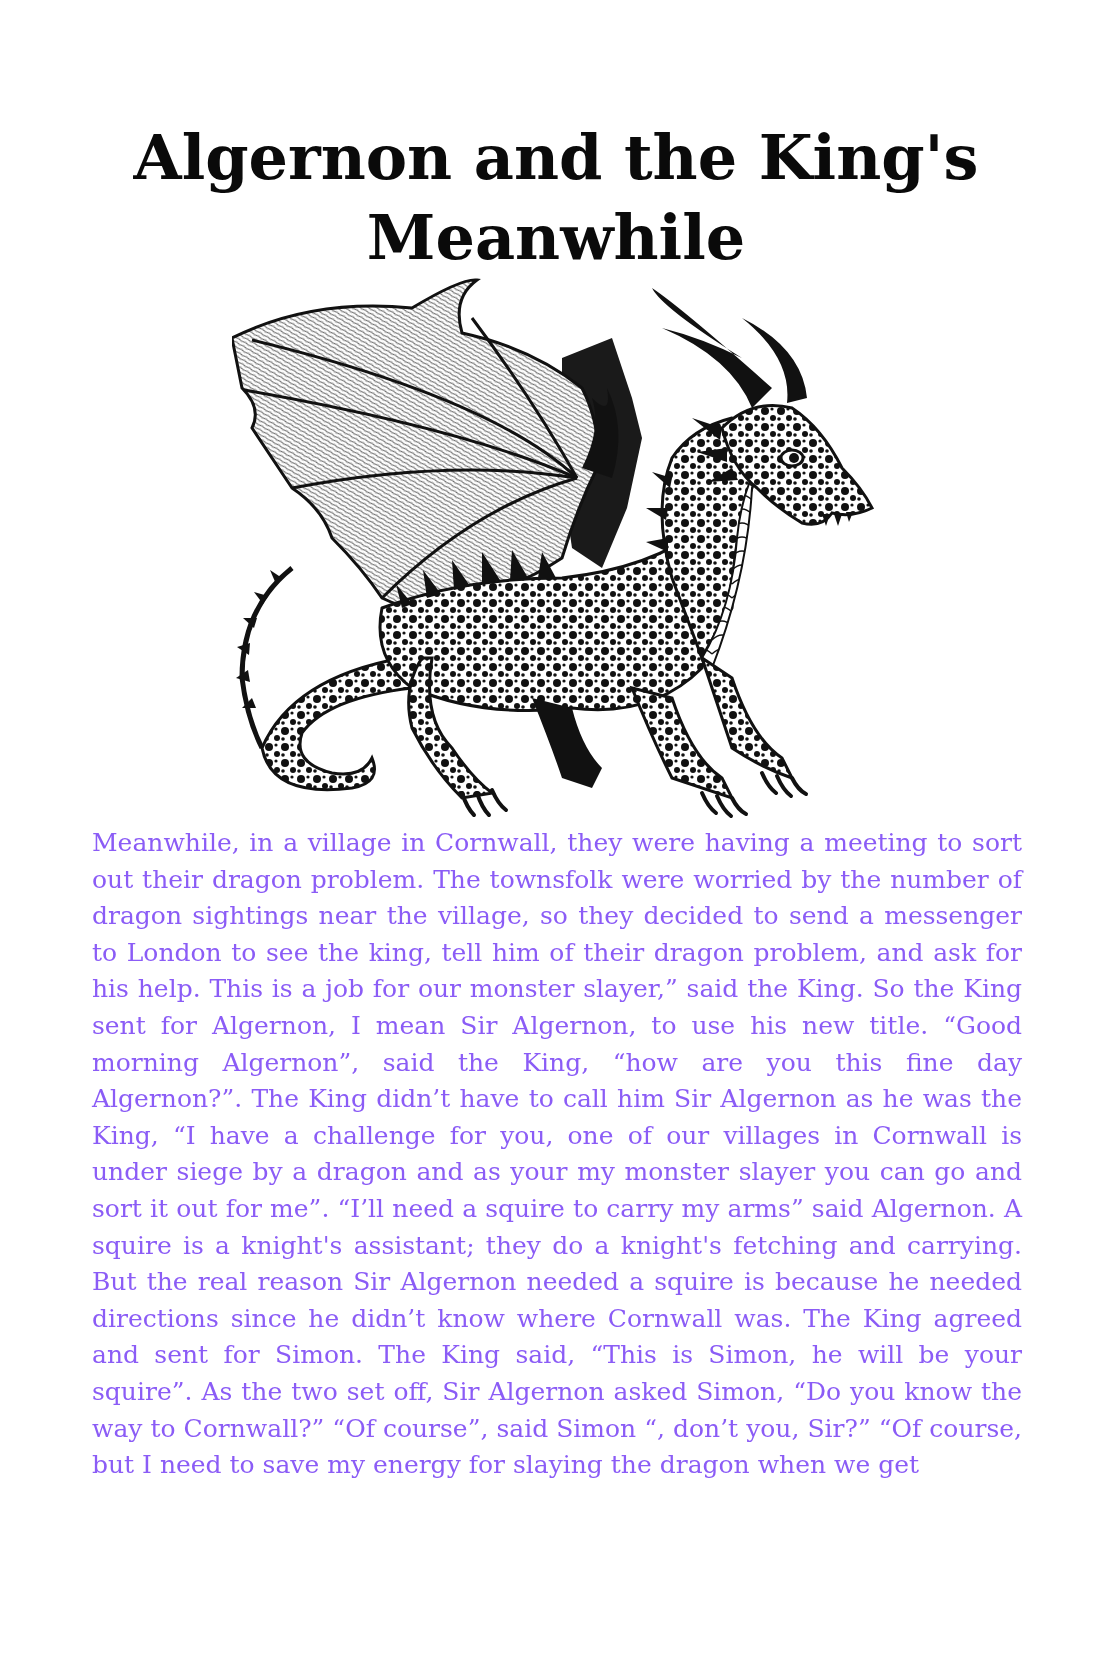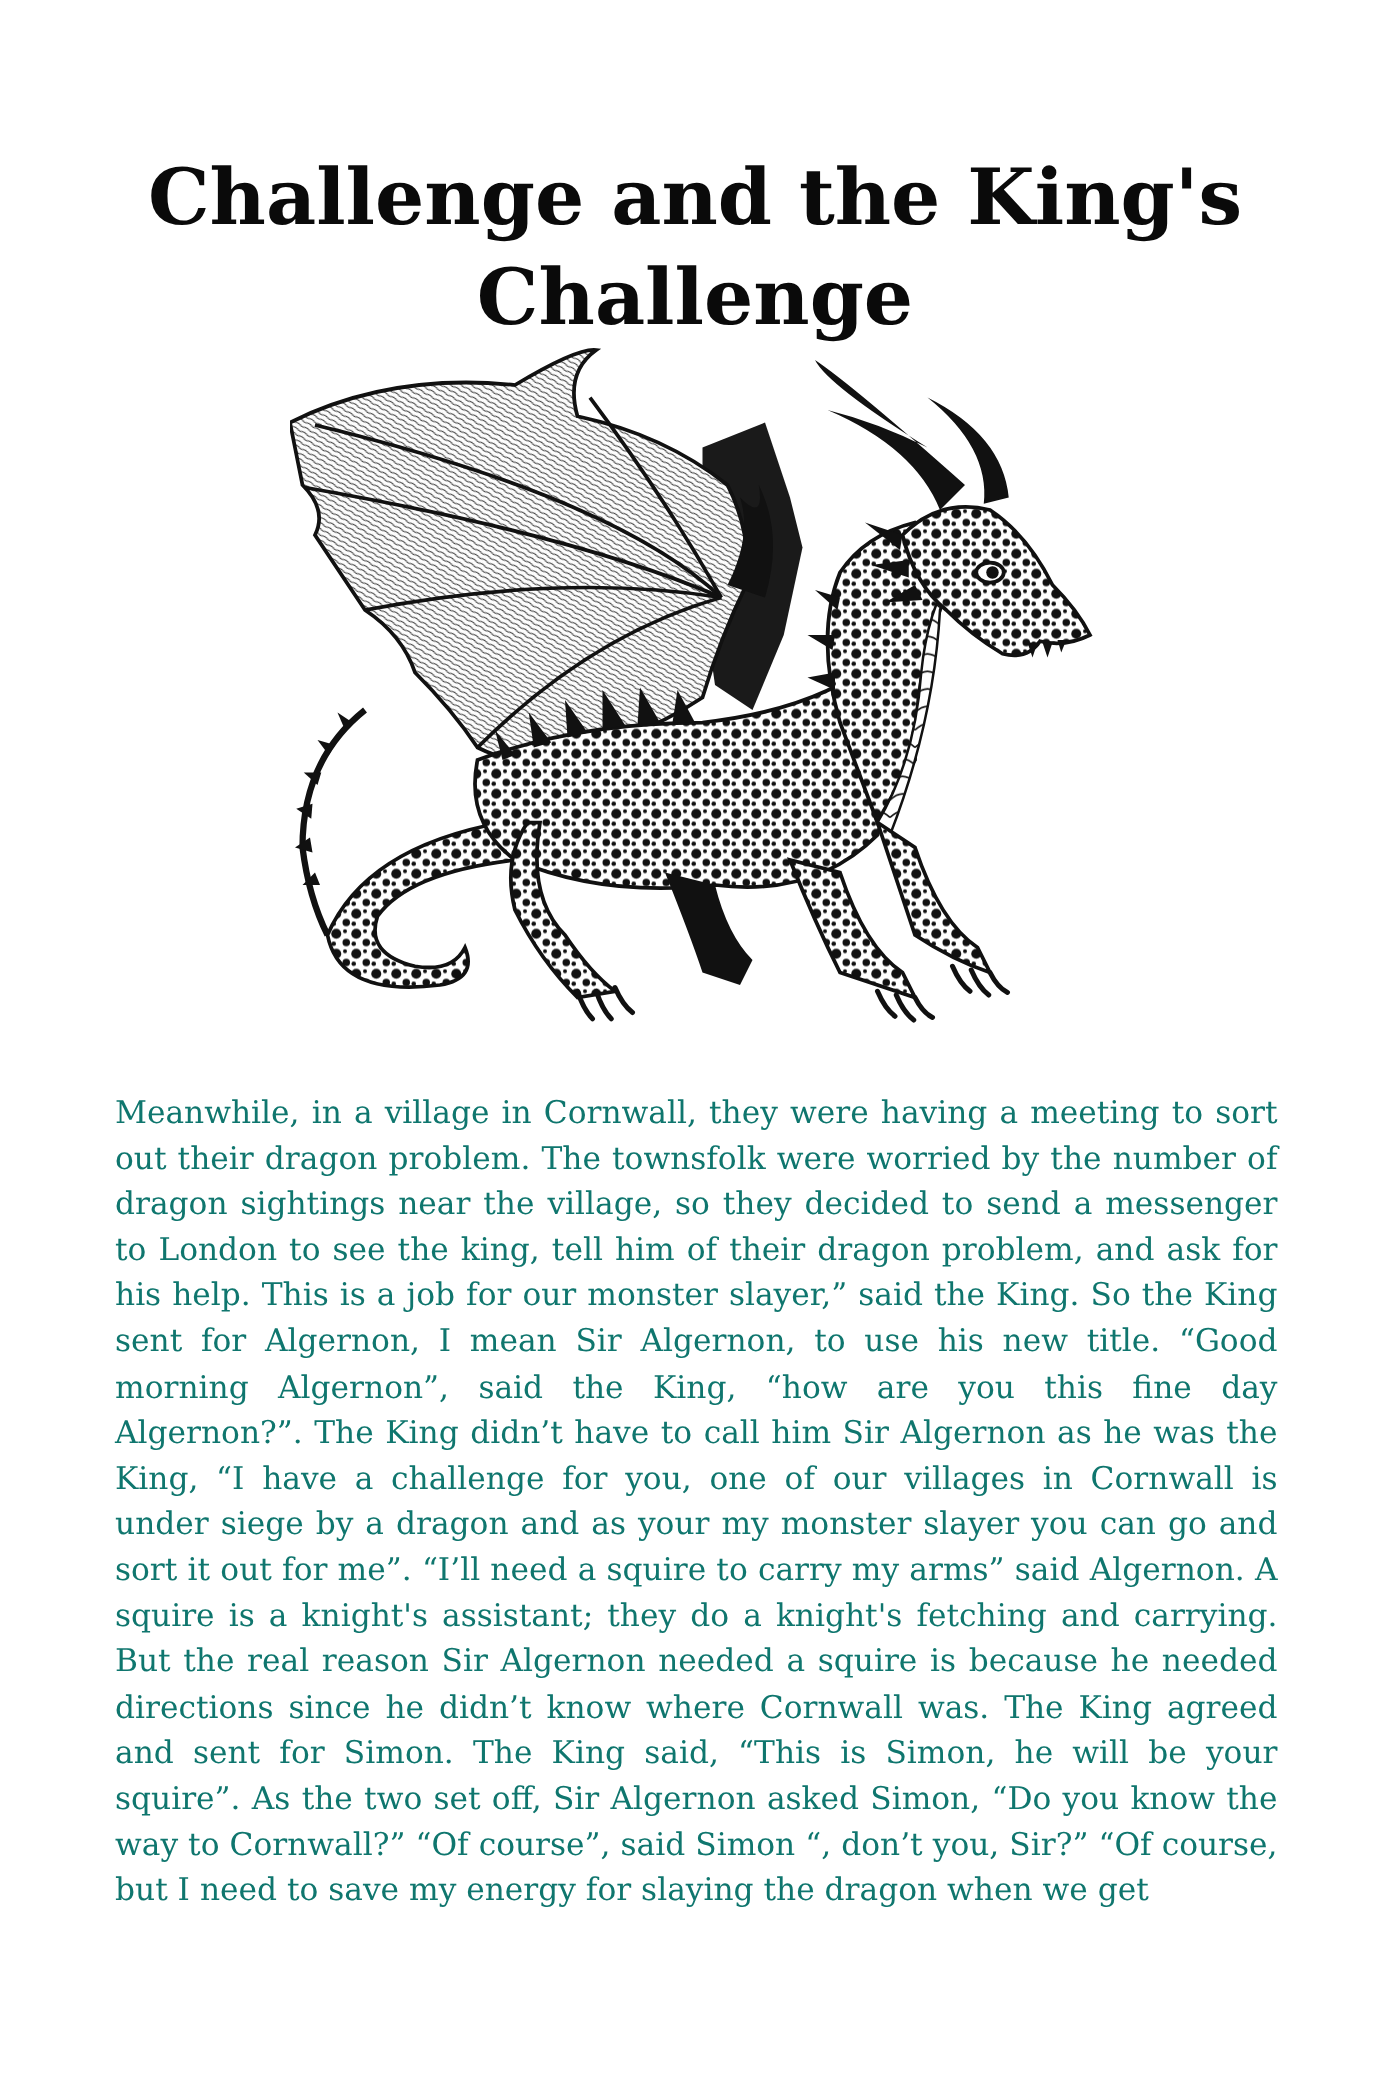--- a/index.html
+++ b/index.html
@@ -31,35 +31,35 @@
     .illustration {
       position: absolute;
       left: 232px;
       top: 278px;
       width: 650px;
       height: 550px;
     }
     .story {
       position: absolute;
       left: 92px;
-      top: 872px;
+      top: 825px;
       width: 930px;
       font-family: "DejaVu Serif", "Liberation Serif", serif;
       font-size: 25px;
       line-height: 36.6px;
       text-align: justify;
-      color: #0f766e;
+      color: #8b5cf6;
       margin: 0;
       hyphens: none;
     }
   </style>
 </head>
 <body>
 
-<h1 class="page-title">Challenge and the King's Challenge</h1>
+<h1 class="page-title">Algernon and the King's Meanwhile</h1>
 
 <div class="illustration" role="img" aria-label="Black and white ink drawing of a winged dragon with spotted scales">
   <svg width="650" height="550" viewBox="0 0 650 550" xmlns="http://www.w3.org/2000/svg">
     <defs>
       <pattern id="spots" width="16" height="16" patternUnits="userSpaceOnUse">
         <rect width="16" height="16" fill="#ffffff"></rect>
         <circle cx="5" cy="5" r="4" fill="#111"></circle>
         <circle cx="13" cy="12" r="3" fill="#111"></circle>
         <circle cx="12" cy="3" r="1.6" fill="#111"></circle>
         <circle cx="3" cy="13" r="1.8" fill="#111"></circle>

